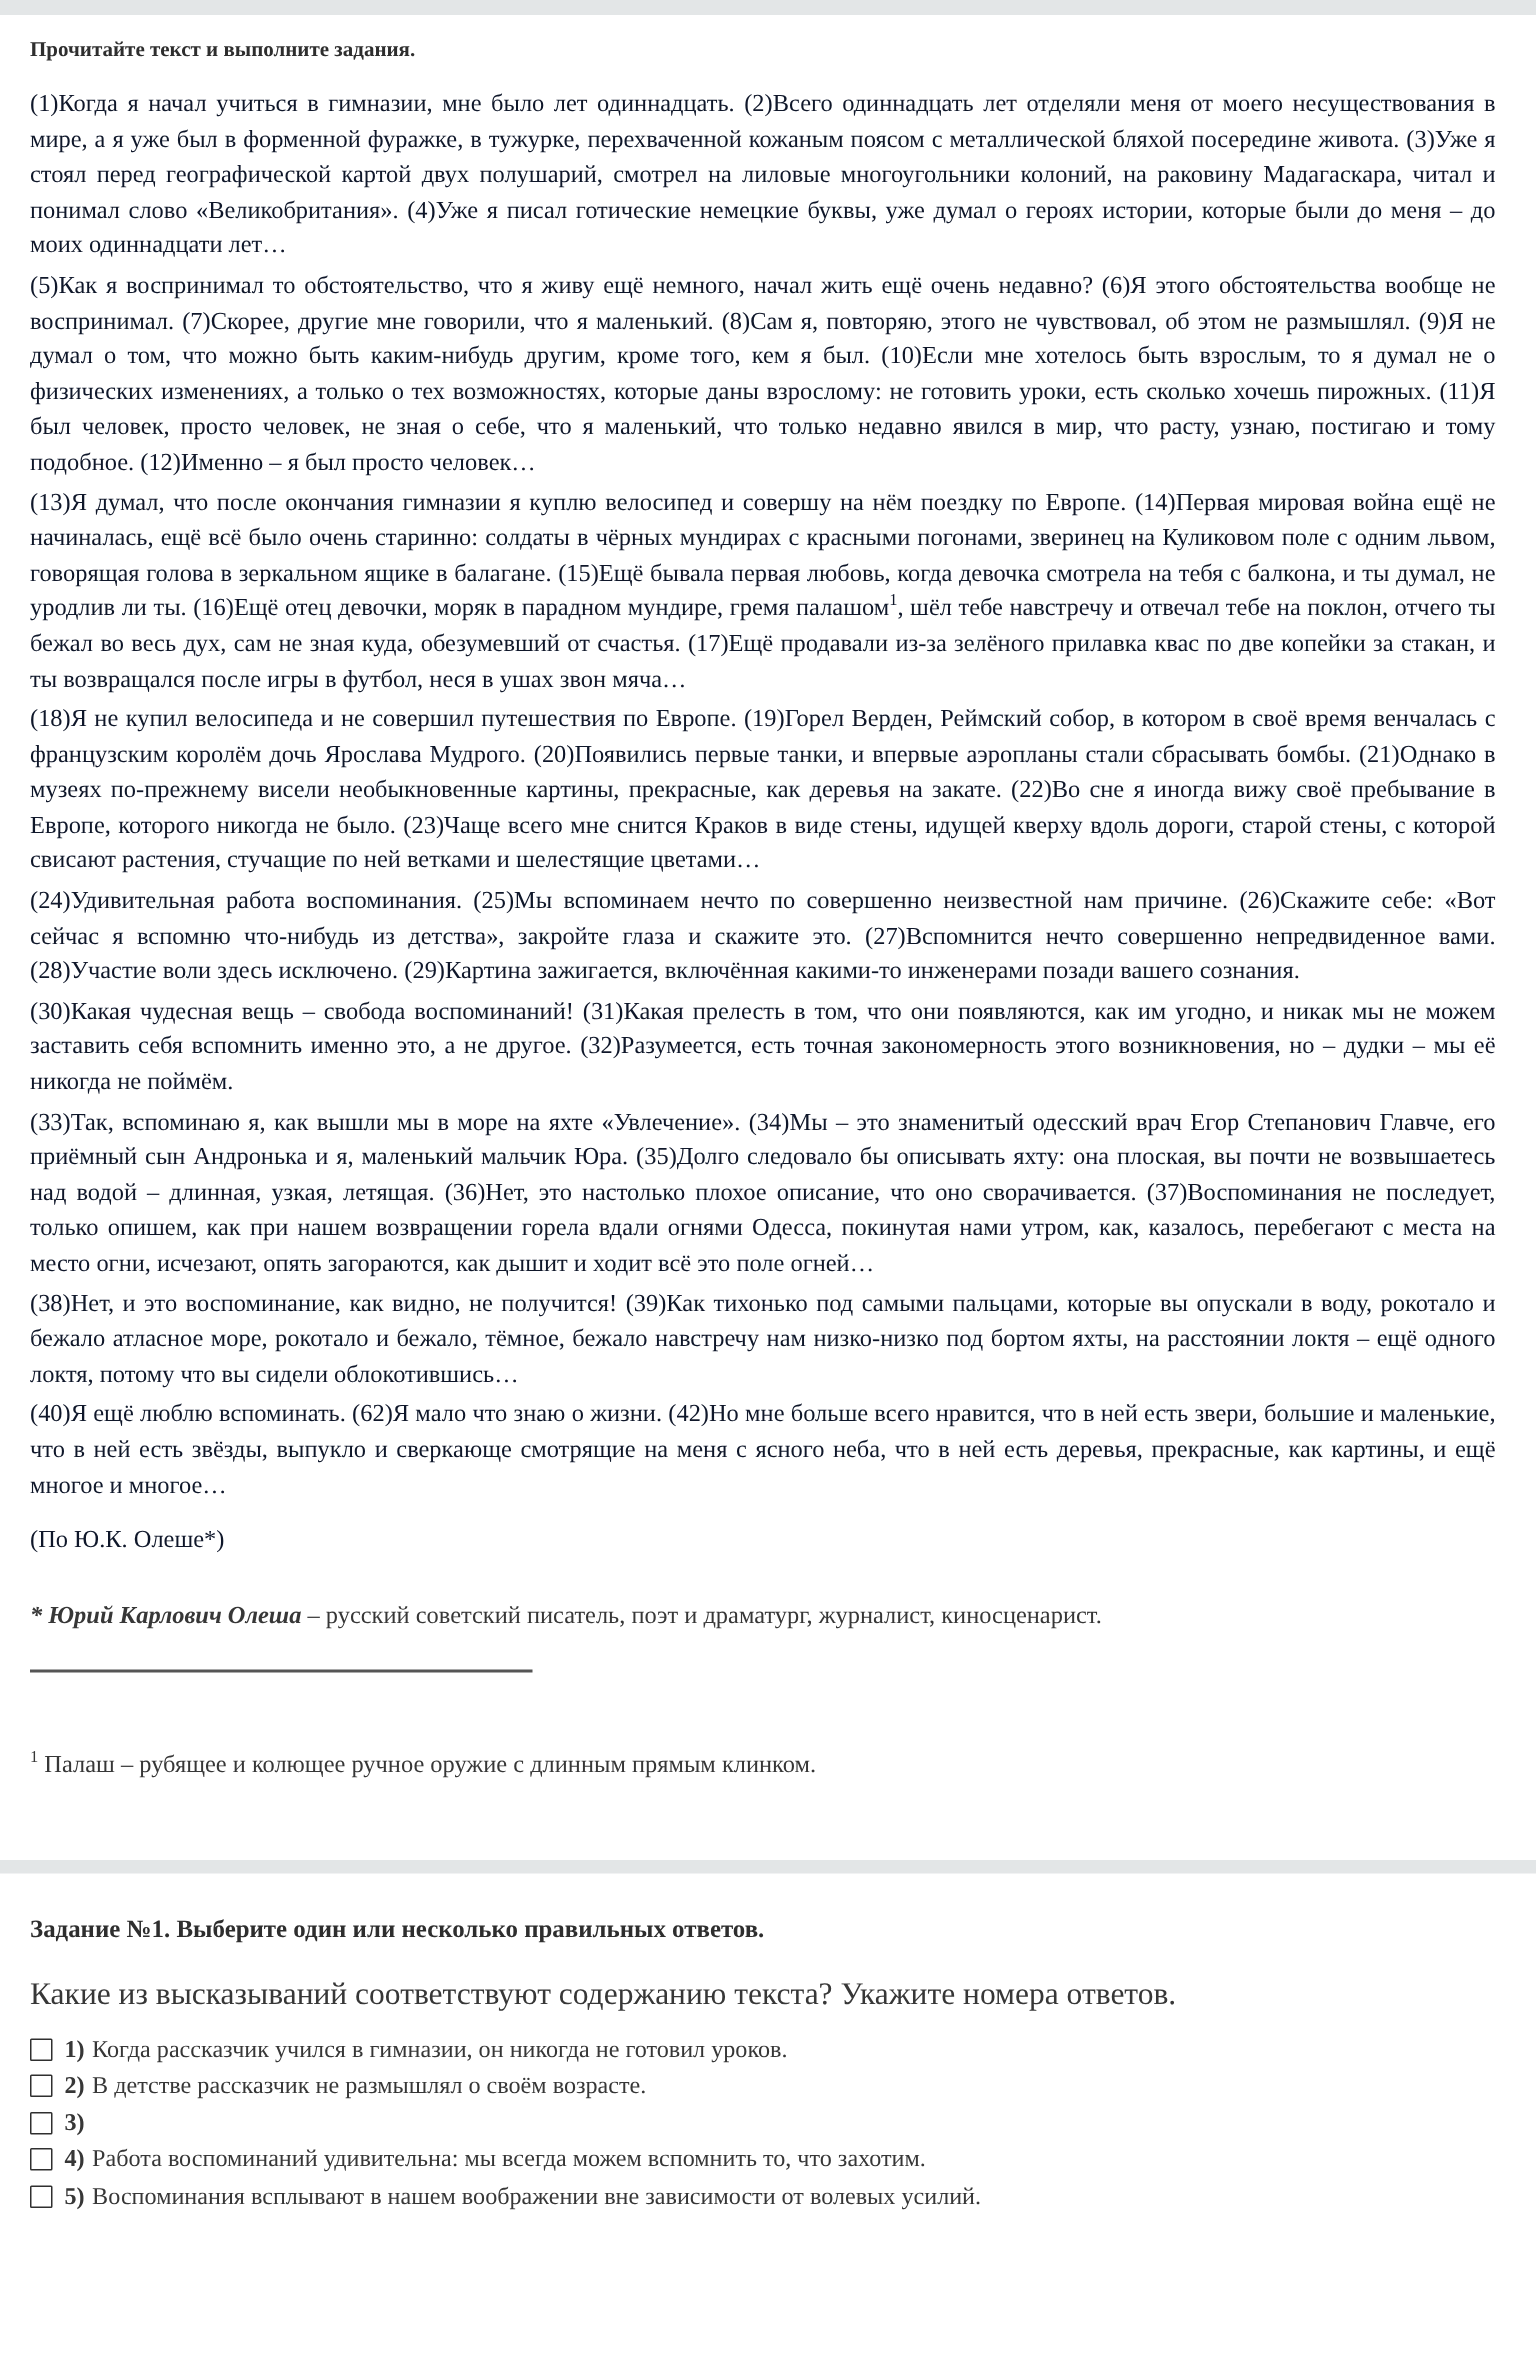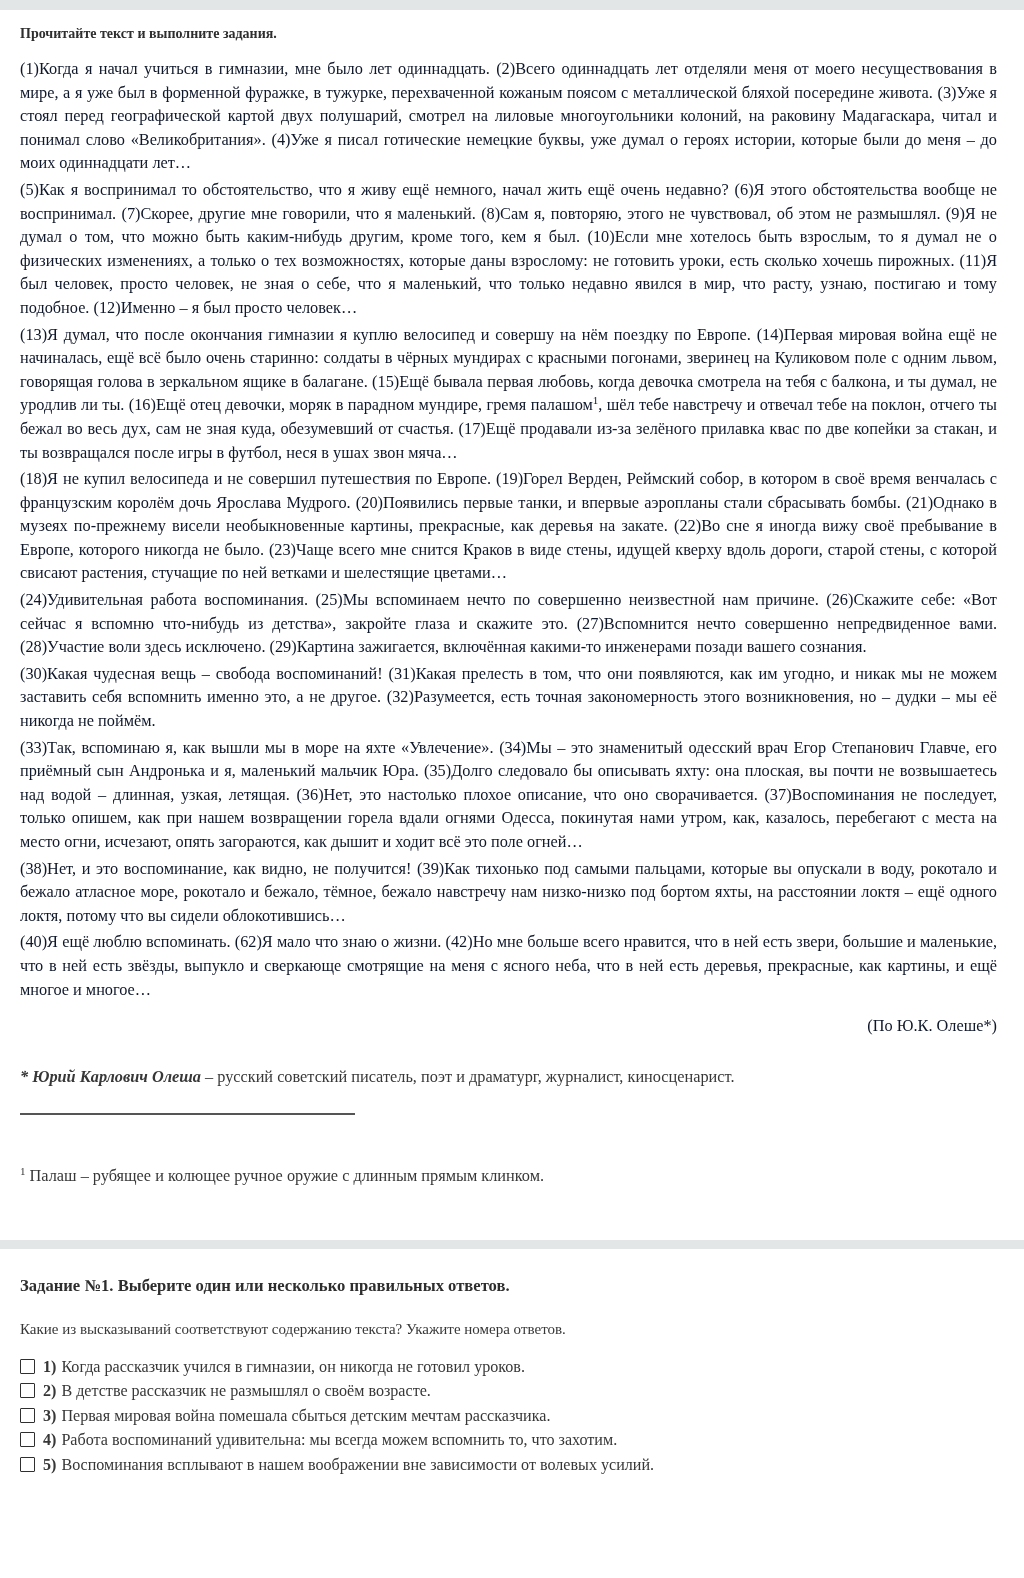--- a/index.html
+++ b/index.html
@@ -30,21 +30,21 @@
     line-height: 22px;
   }
   .body-text p {
     margin: 0 0 3px 0;
     font-size: 16.3px;
     line-height: 23.6px;
     text-align: justify;
     color: #0f172a;
   }
   .body-text p.attribution {
-    text-align: right;
+    text-align: left;
     margin-top: 13px;
   }
   .body-text sup, .footnote sup {
     font-size: 11px;
     line-height: 0;
   }
   .author-note {
     margin-top: 27px;
     font-size: 16.3px;
     line-height: 23px;
@@ -76,21 +76,21 @@
     padding: 0 27px 0 20px;
   }
   .task-heading {
     font-size: 16.6px;
     font-weight: bold;
     color: #2e2e2e;
     margin: 26px 0 0 0;
     line-height: 22px;
   }
   .task-question {
-    font-size: 15px;
+    font-size: 21px;
     color: #373737;
     margin: 21px 0 0 0;
     line-height: 22px;
   }
   .options {
     margin-top: 17px;
   }
   .option-row {
     display: flex;
     align-items: flex-start;
@@ -157,21 +157,20 @@
       <span class="opt-label">Когда рассказчик учился в гимназии, он никогда не готовил уроков.</span>
     </div>
     <div class="option-row">
       <span class="checkbox"></span>
       <span class="opt-num">2)</span>
       <span class="opt-label">В детстве рассказчик не размышлял о своём возрасте.</span>
     </div>
     <div class="option-row">
       <span class="checkbox"></span>
       <span class="opt-num">3)</span>
-      <span class="opt-label">Первая мировая война помешала сбыться детским мечтам рассказчика.</span>
     </div>
     <div class="option-row">
       <span class="checkbox"></span>
       <span class="opt-num">4)</span>
       <span class="opt-label">Работа воспоминаний удивительна: мы всегда можем вспомнить то, что захотим.</span>
     </div>
     <div class="option-row">
       <span class="checkbox"></span>
       <span class="opt-num">5)</span>
       <span class="opt-label">Воспоминания всплывают в нашем воображении вне зависимости от волевых усилий.</span>

